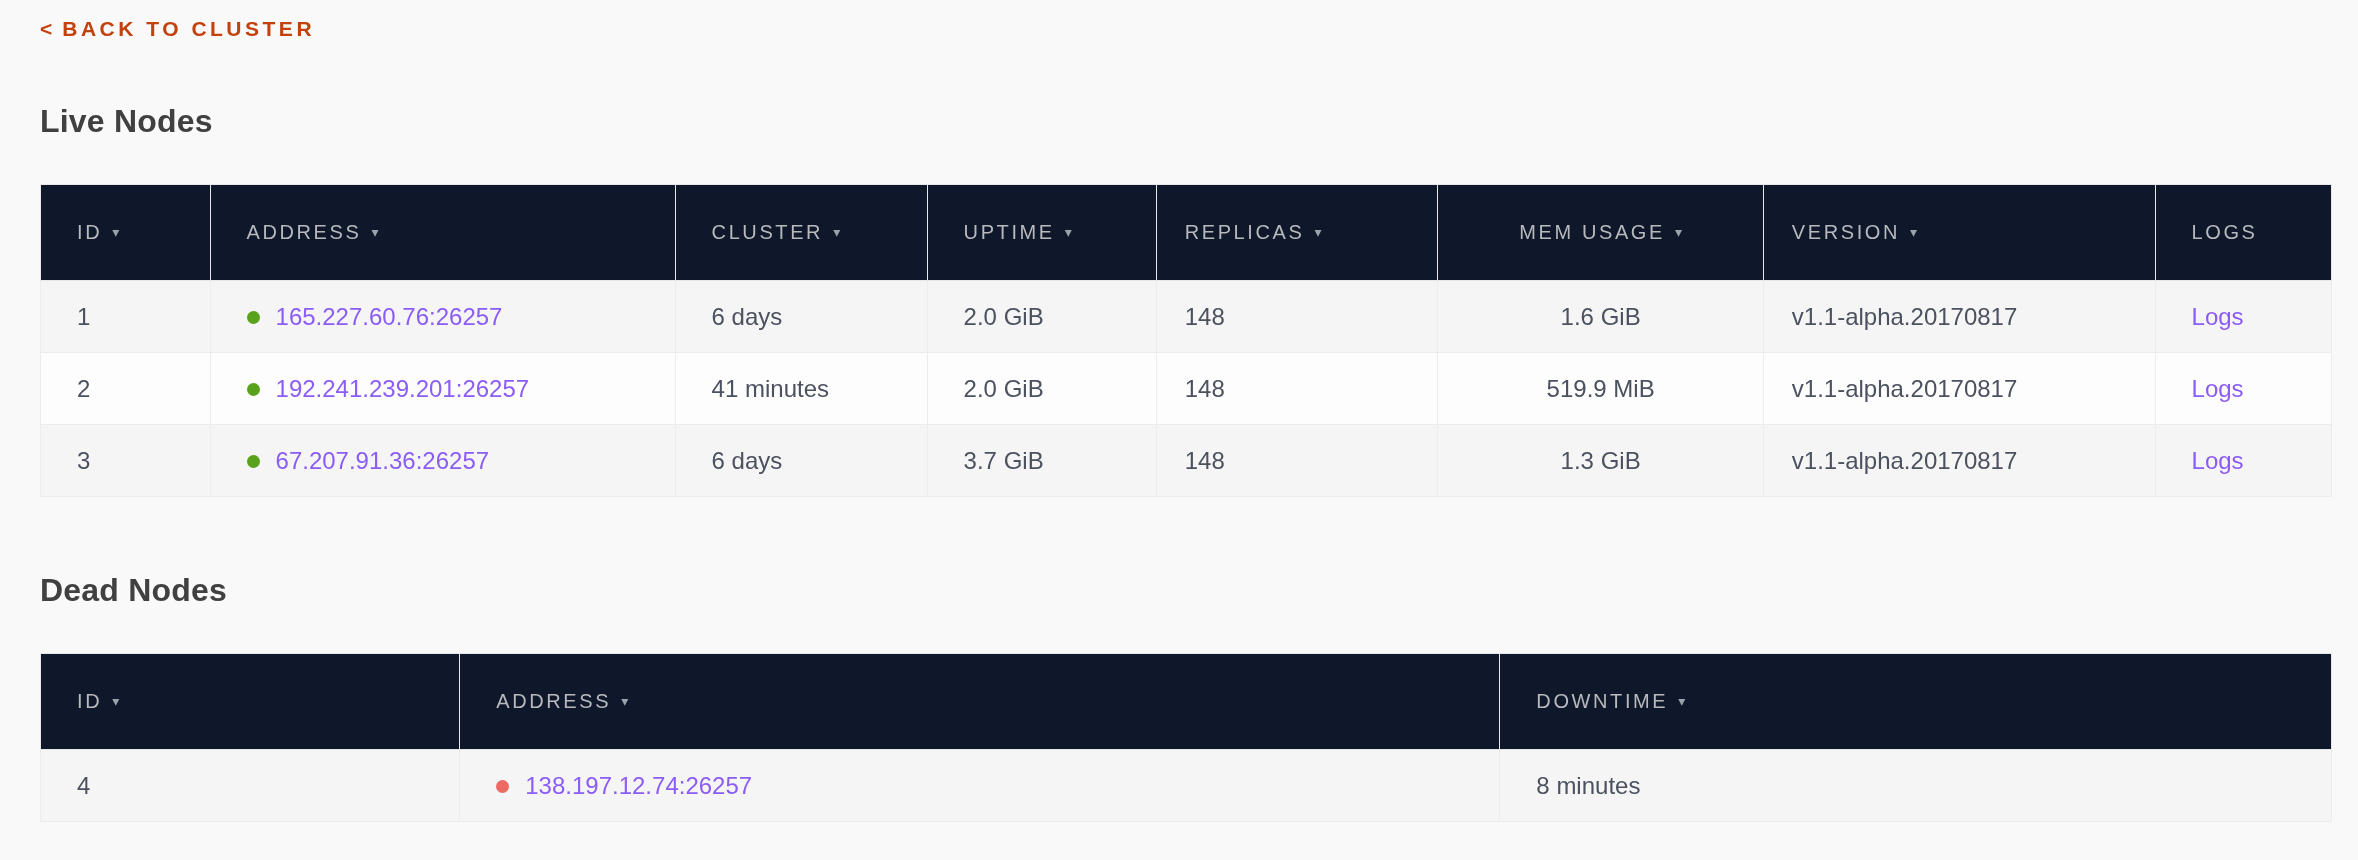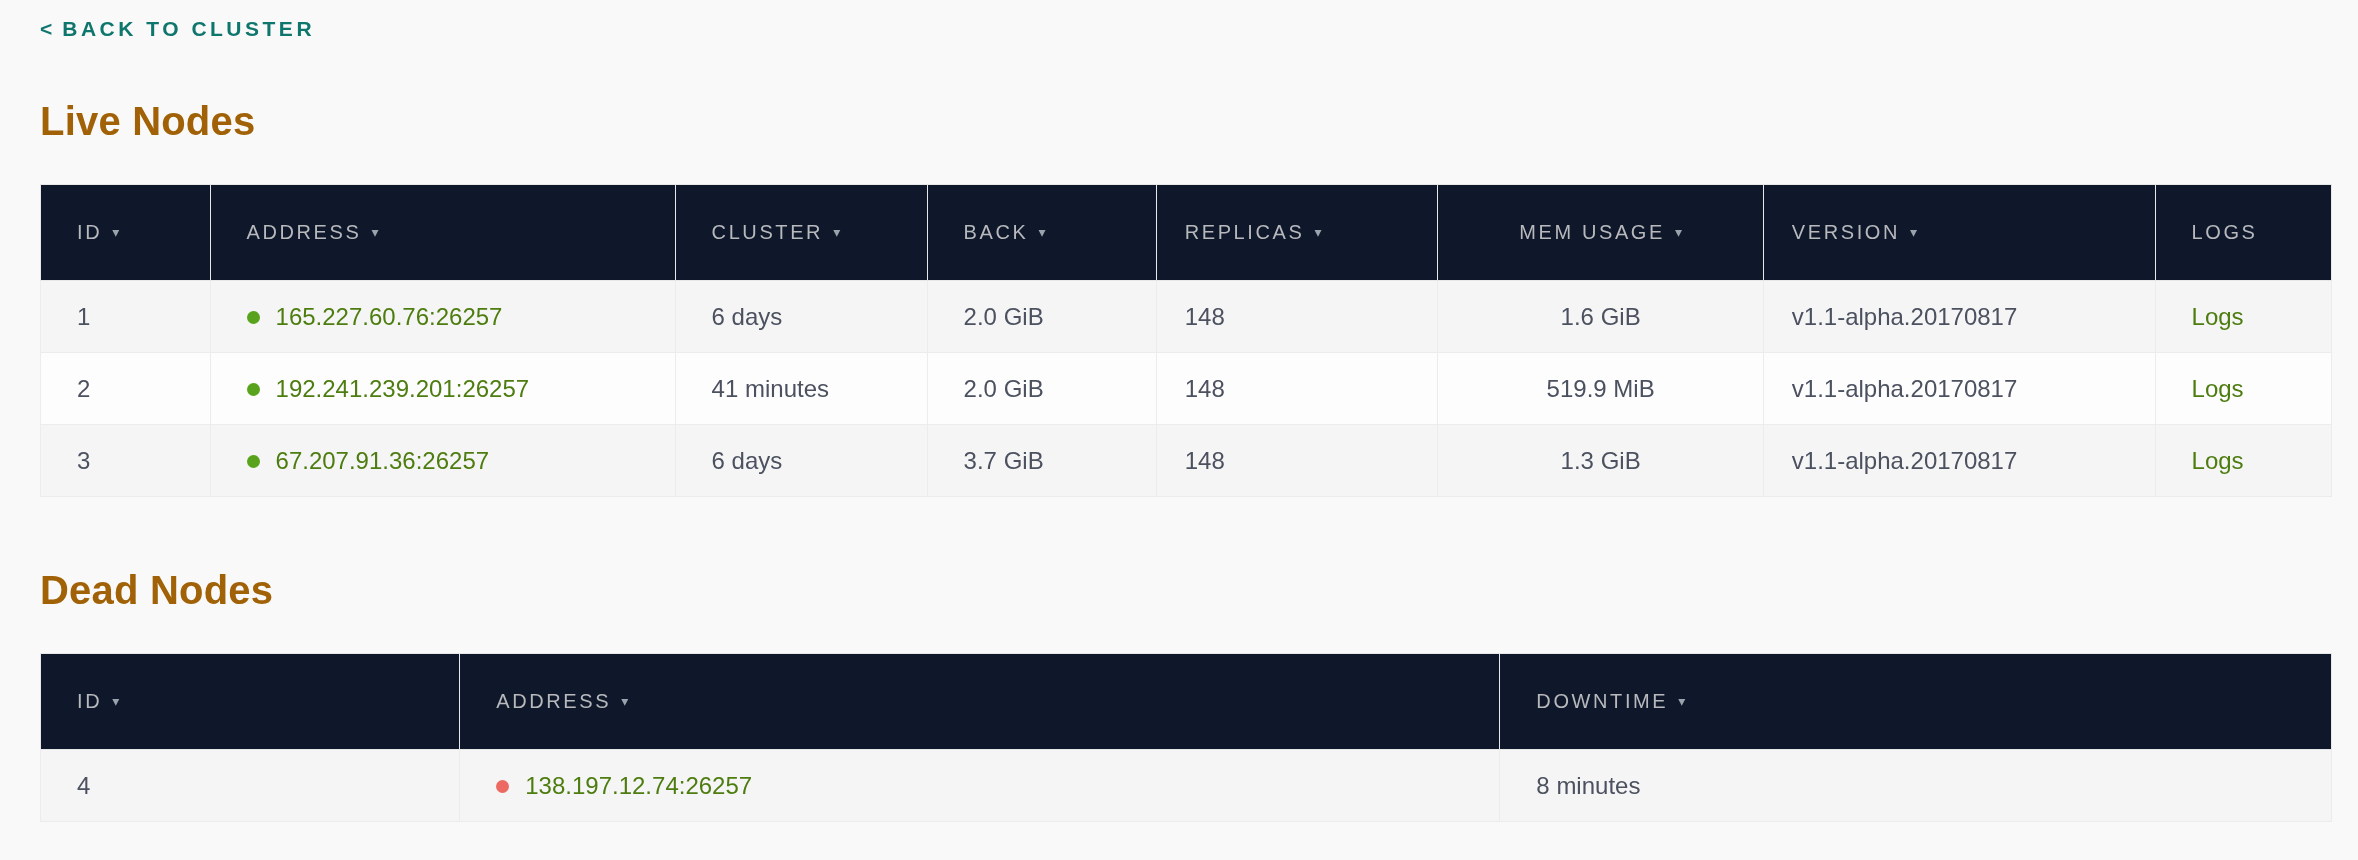--- a/index.html
+++ b/index.html
@@ -7,35 +7,35 @@
   body {
     width: 2358px; height: 860px;
     background: #f9f9f9;
     font-family: "Liberation Sans", sans-serif;
     overflow: hidden;
   }
   .page { padding: 16px 26px 0 40px; }
 
   .back-link {
     display: inline-block;
-    color: #0f766e;
+    color: #c2410c;
     font-size: 21px;
     font-weight: 600;
     letter-spacing: 3.5px;
     text-decoration: none;
     line-height: 26px;
   }
   .back-link .chev { margin-right: 10px; letter-spacing: 0; }
 
   .section-title {
     margin: 56px 0 40px 0;
-    font-size: 40px;
+    font-size: 32px;
     line-height: 46px;
     font-weight: 700;
-    color: #a16207;
+    color: #404040;
     letter-spacing: 0.2px;
   }
   .section-title.second { margin-top: 70px; }
 
   table.nodes-table {
     width: 100%;
     border-collapse: collapse;
     table-layout: fixed;
     background: #ffffff;
   }
@@ -67,21 +67,21 @@
 
   .sort-arrow {
     display: inline-block;
     margin-left: 10px;
     font-size: 14px;
     color: #9aa2ad;
     letter-spacing: 0;
     vertical-align: 2px;
   }
 
-  .cell-link { color: #4d7c0f; text-decoration: none; }
+  .cell-link { color: #8b5cf6; text-decoration: none; }
 
   .dot {
     display: inline-block;
     width: 13px; height: 13px;
     border-radius: 50%;
     margin-right: 16px;
     vertical-align: middle;
     position: relative;
     top: -1px;
   }
@@ -111,21 +111,21 @@
   </a>
 
   <h2 class="section-title">Live Nodes</h2>
 
   <table class="nodes-table live-table">
     <thead>
       <tr>
           <th class="col-id"><span>ID</span><span class="sort-arrow">▾</span></th>
           <th class="col-address"><span>ADDRESS</span><span class="sort-arrow">▾</span></th>
           <th class="col-uptime"><span>CLUSTER</span><span class="sort-arrow">▾</span></th>
-          <th class="col-bytes"><span>BACK</span><span class="sort-arrow">▾</span></th>
+          <th class="col-bytes"><span>UPTIME</span><span class="sort-arrow">▾</span></th>
           <th class="col-replicas"><span>REPLICAS</span><span class="sort-arrow">▾</span></th>
           <th class="col-mem_usage"><span>MEM USAGE</span><span class="sort-arrow">▾</span></th>
           <th class="col-version"><span>VERSION</span><span class="sort-arrow">▾</span></th>
           <th class="col-logs"><span>LOGS</span></th>
         </tr>
     </thead>
     <tbody>
         <tr>
           <td class="col-id">1</td>
           <td class="col-address"><span class="dot" style="background: rgb(88, 163, 27);"></span><a href="#" class="cell-link">165.227.60.76:26257</a></td>

